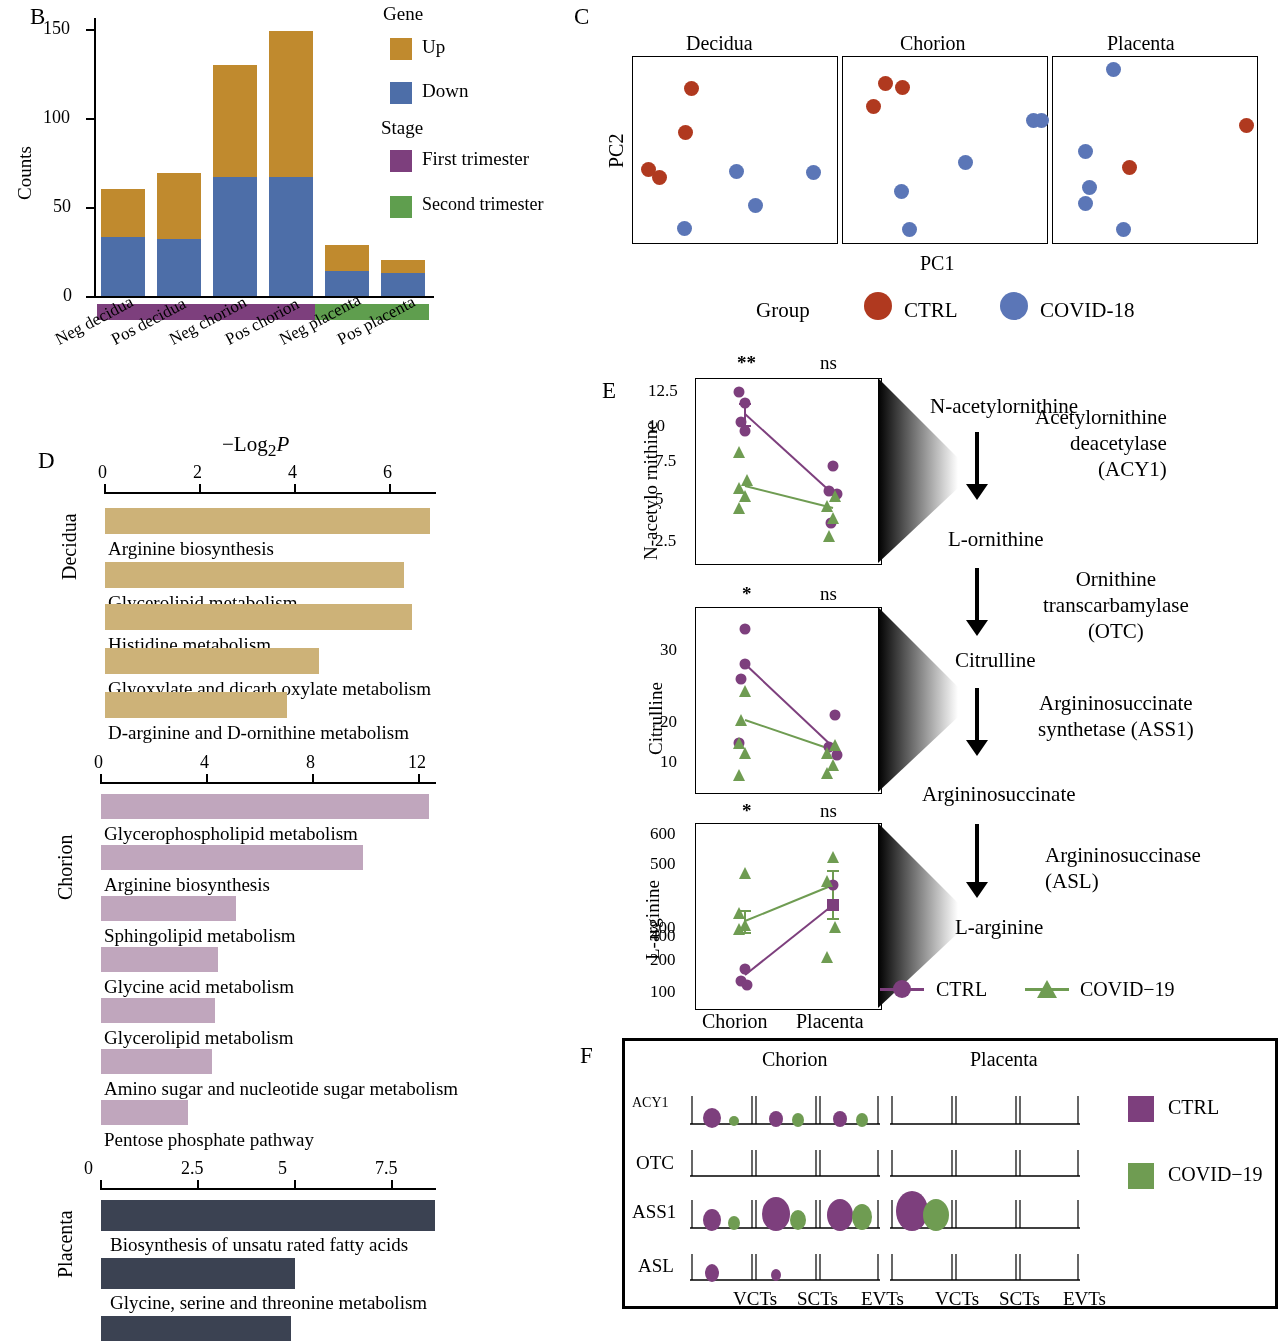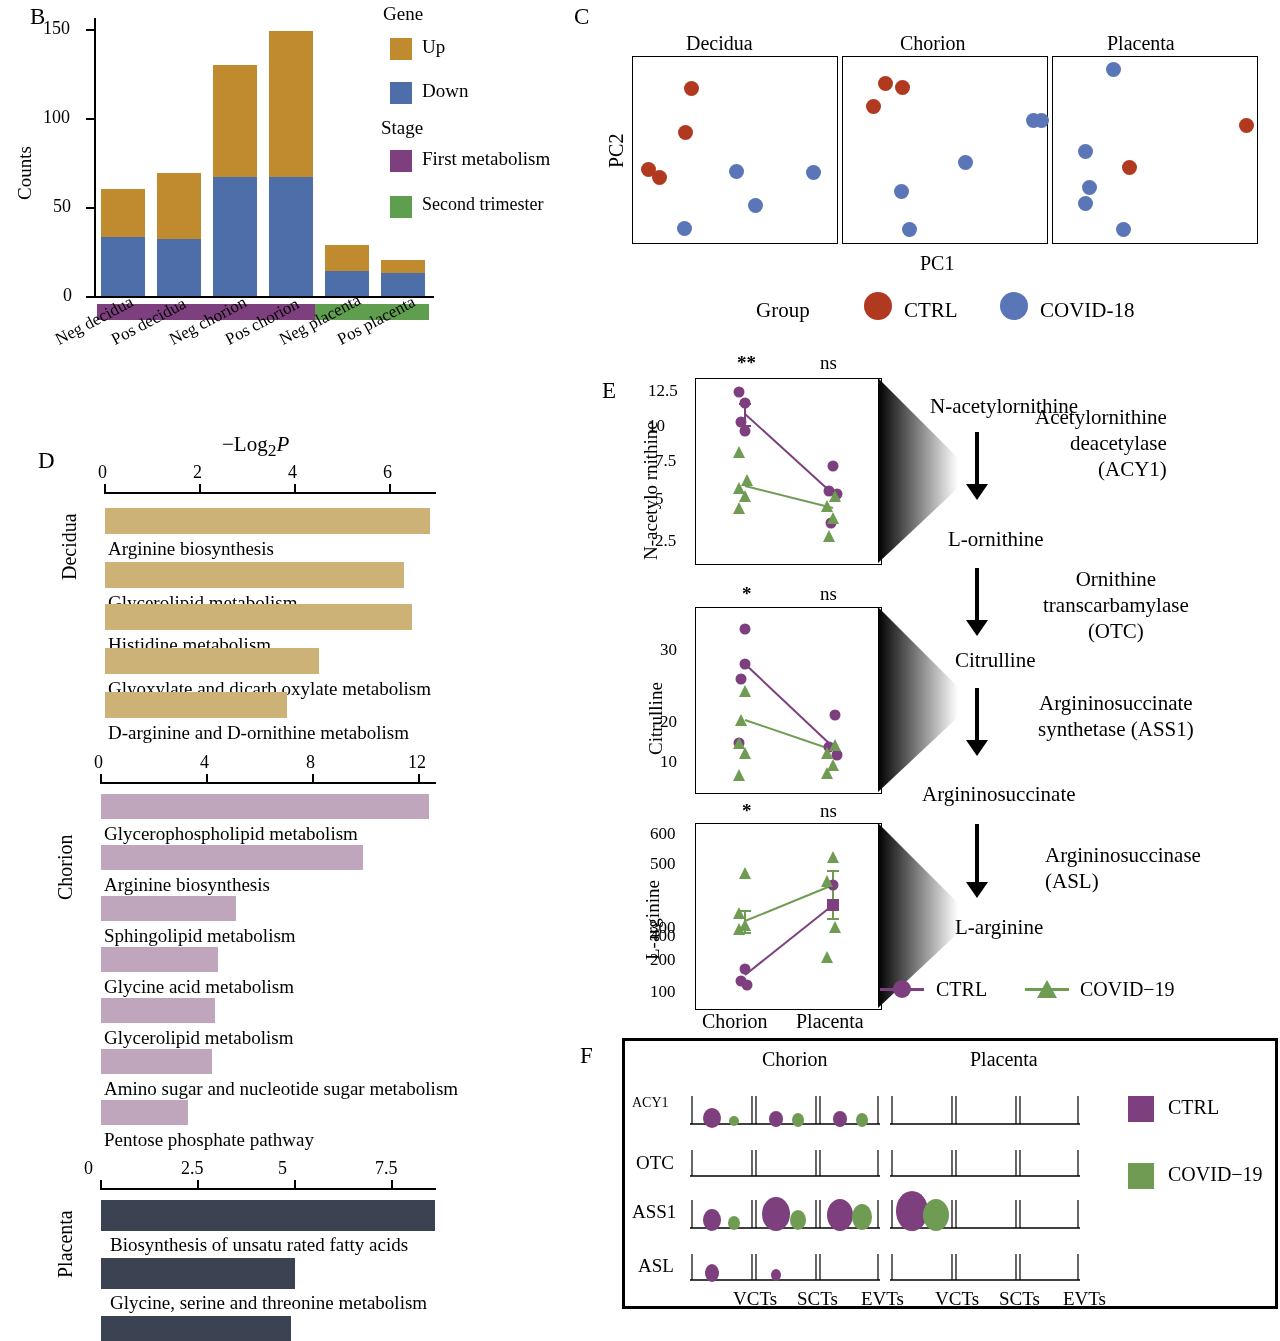--- a/index.html
+++ b/index.html
@@ -65,21 +65,21 @@
 <div class="lbl" style="left:334px;top:332px;transform:rotate(-28deg);transform-origin:left top;font-size:17px;">Pos placenta</div>
 
 <div class="lbl" style="left:383px;top:3px;font-size:19px;">Gene</div>
 <div class="legend-sq" style="left:390px;top:38px;width:22px;height:22px;background:#c08a2e;"></div>
 <div class="lbl" style="left:422px;top:36px;font-size:19px;">Up</div>
 <div class="legend-sq" style="left:390px;top:82px;width:22px;height:22px;background:#4d6ea8;"></div>
 <div class="lbl" style="left:422px;top:80px;font-size:19px;">Down</div>
 
 <div class="lbl" style="left:381px;top:117px;font-size:19px;">Stage</div>
 <div class="legend-sq" style="left:390px;top:150px;width:22px;height:22px;background:#7d3f7d;"></div>
-<div class="lbl" style="left:422px;top:148px;font-size:19px;">First metabolism</div>
+<div class="lbl" style="left:422px;top:148px;font-size:19px;">First trimester</div>
 <div class="legend-sq" style="left:390px;top:196px;width:22px;height:22px;background:#5f9e4e;"></div>
 <div class="lbl" style="left:422px;top:194px;font-size:18px;">Second trimester</div>
 
 <div class="panel-letter" style="left:574px;top:4px;">C</div>
 
 <div class="lbl" style="left:686px;top:32px;font-size:20px;">Decidua</div>
 <div class="lbl" style="left:900px;top:32px;font-size:20px;">Chorion</div>
 <div class="lbl" style="left:1107px;top:32px;font-size:20px;">Placenta</div>
 
 <div class="box" style="left:632px;top:56px;width:204px;height:186px;"></div>

